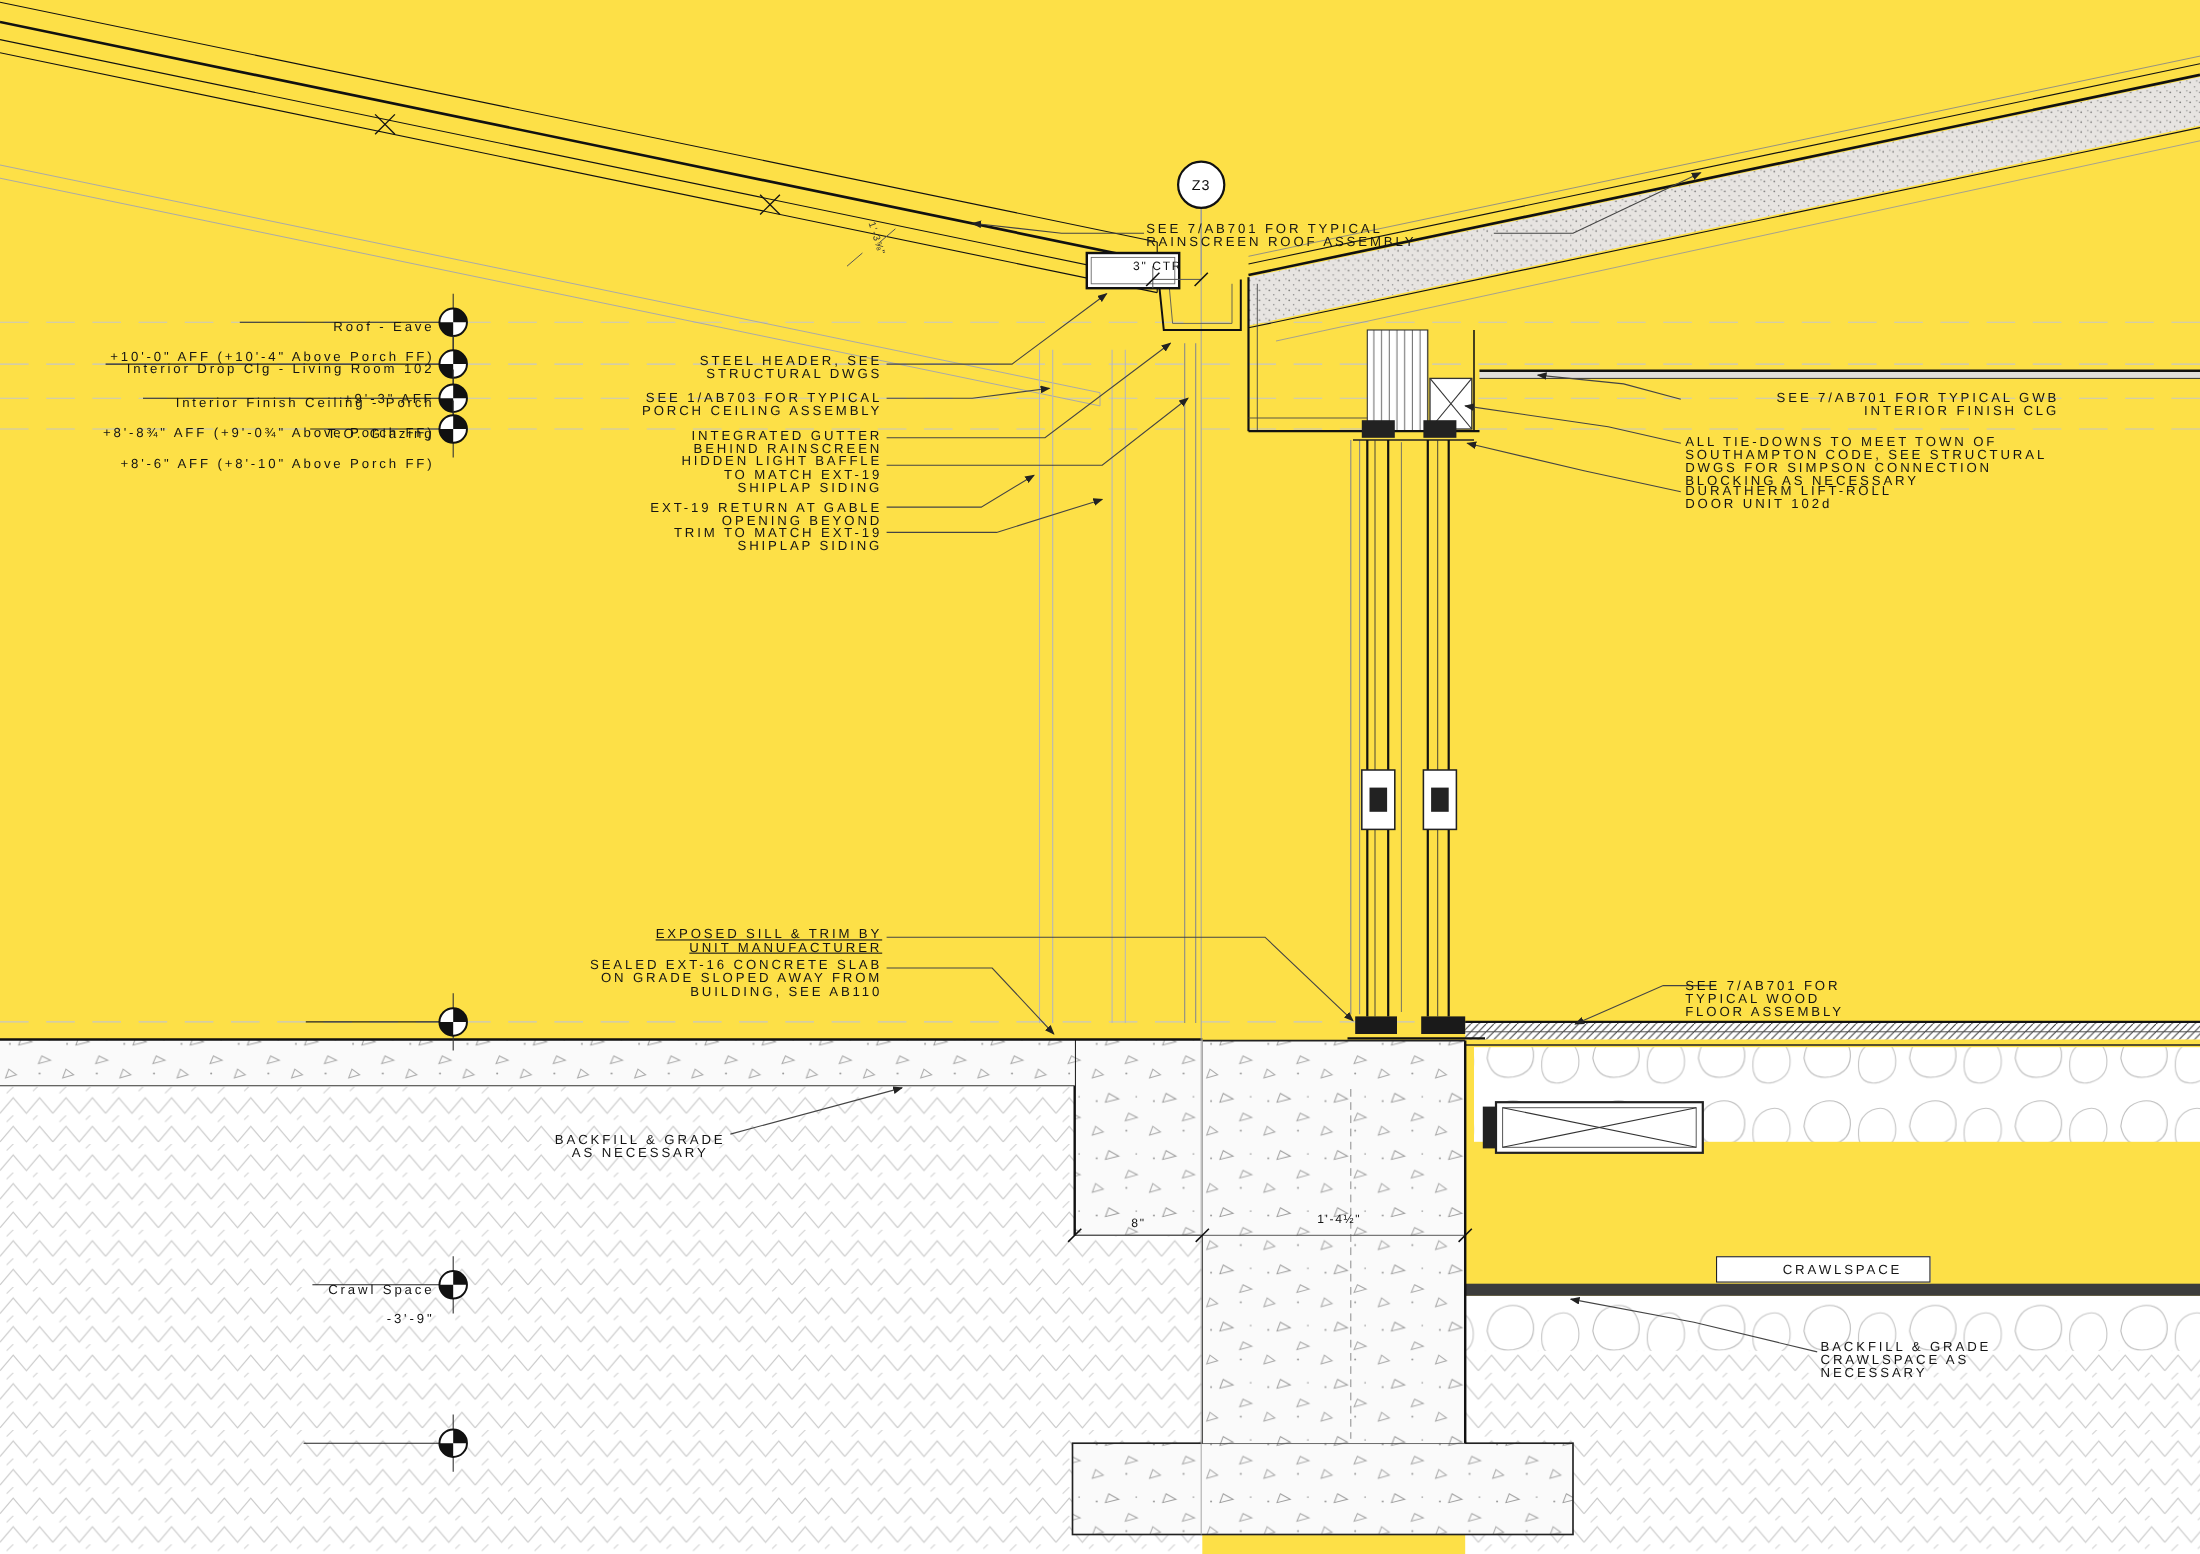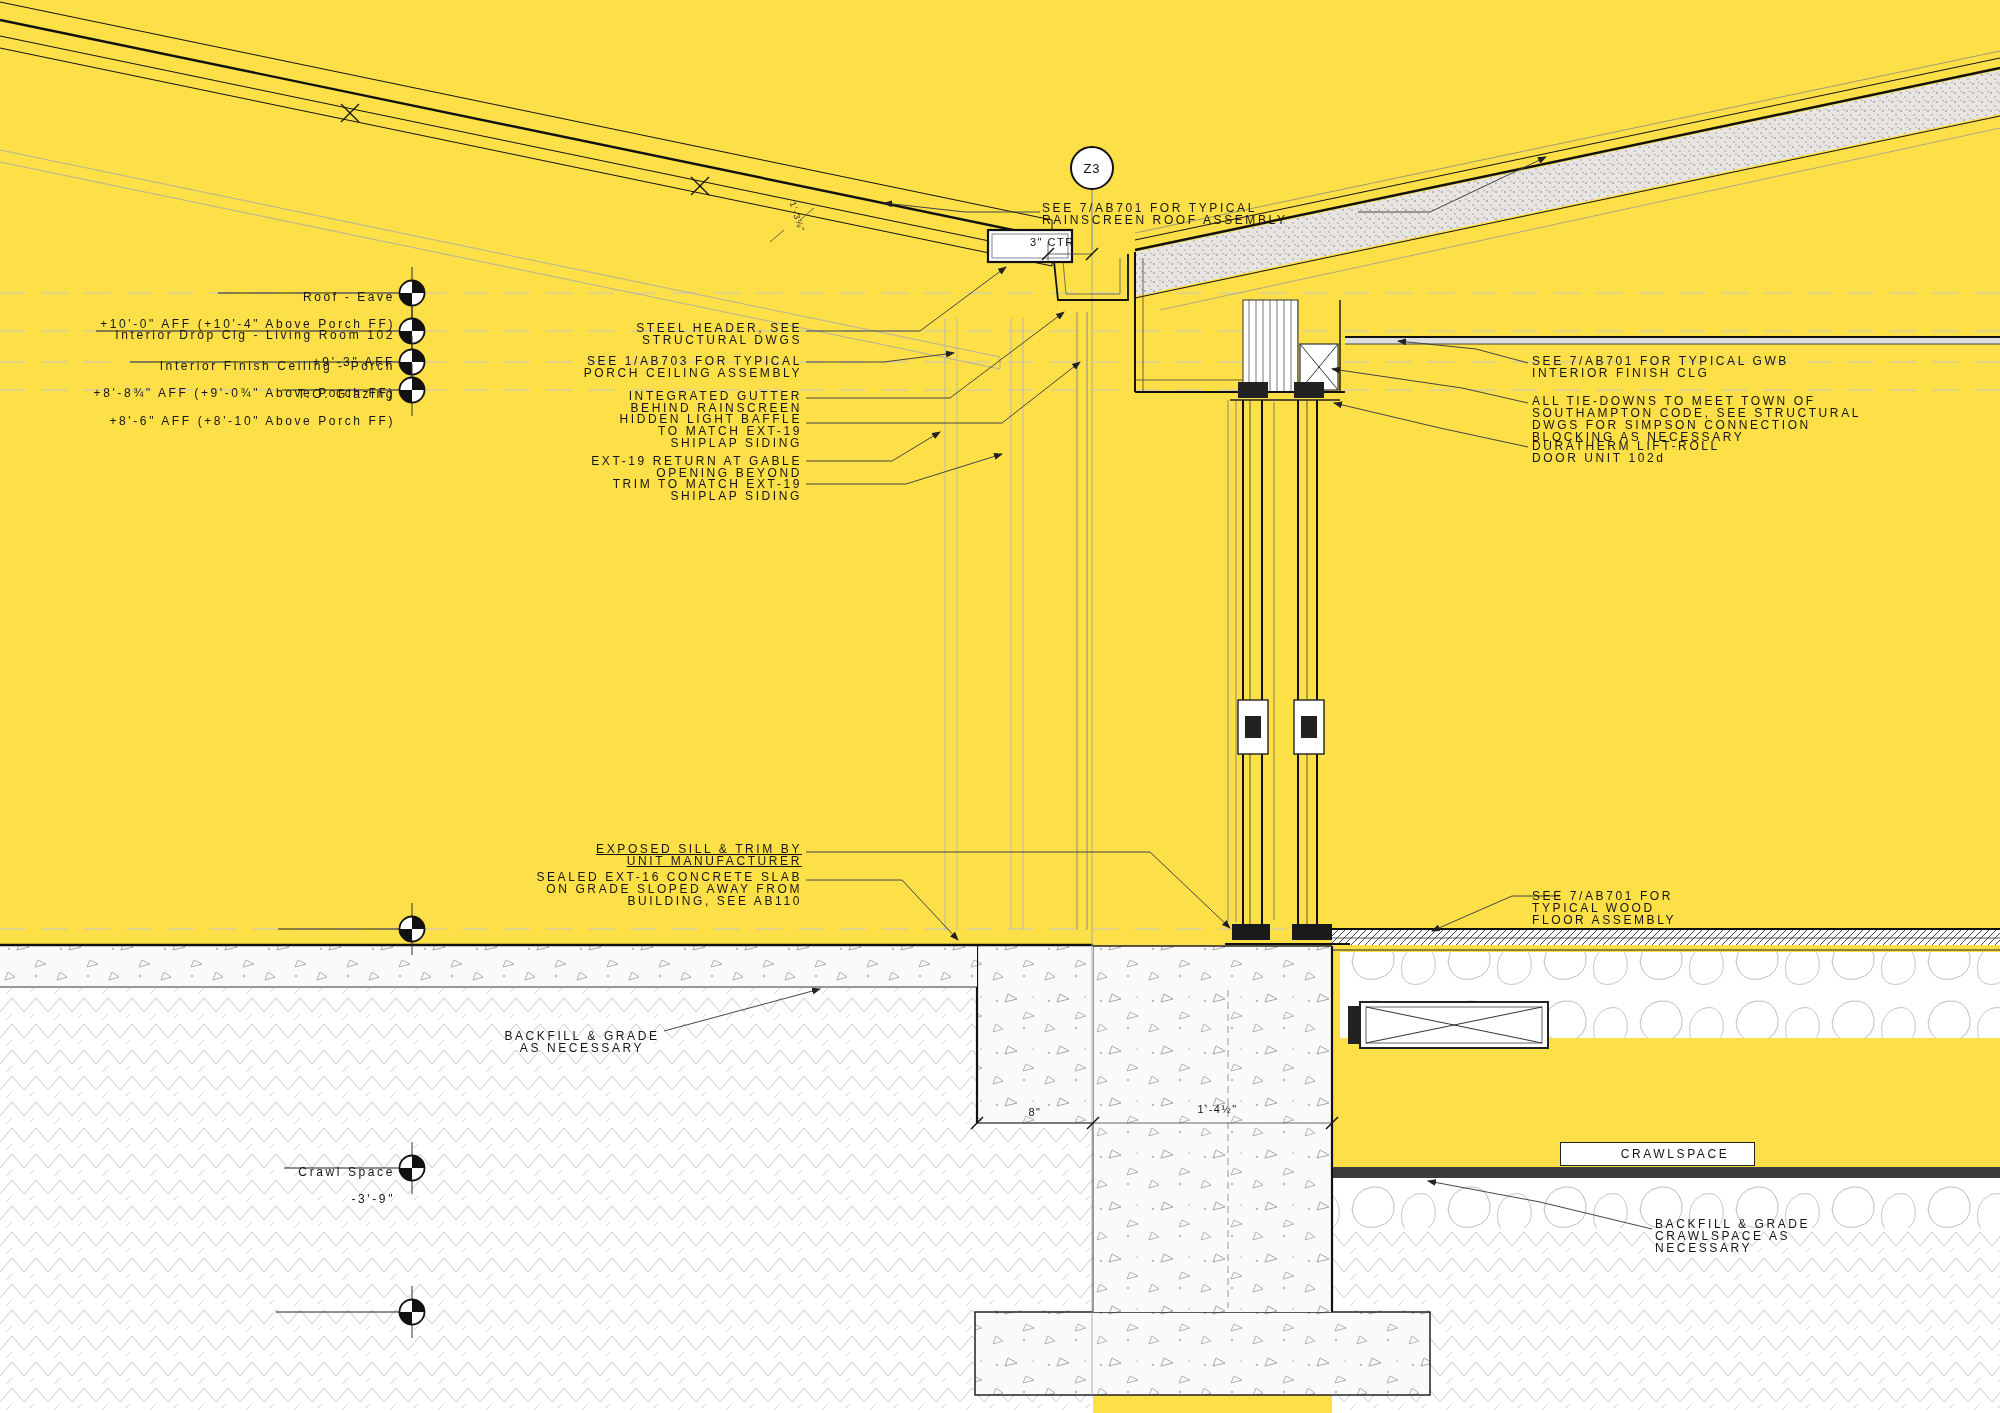--- a/index.html
+++ b/index.html
@@ -355,21 +355,21 @@
 <div class="t r" style="left:440px;top:478px;width:362px;">TRIM TO MATCH EXT-19
 SHIPLAP SIDING</div>
 <div class="t r" style="left:440px;top:843px;width:362px;text-decoration:underline;">EXPOSED SILL &amp; TRIM BY
 UNIT MANUFACTURER</div>
 <div class="t r" style="left:440px;top:871px;width:362px;">SEALED EXT-16 CONCRETE SLAB
 ON GRADE SLOPED AWAY FROM
 BUILDING, SEE AB110</div>
 <div class="t c" style="left:492px;top:1030px;width:180px;">BACKFILL &amp; GRADE
 AS NECESSARY</div>
 
-<div class="t" style="left:1532px;top:355px;width:340px;">SEE 7/AB701 FOR TYPICAL GWB
+<div class="t" style="left:1532px;top:355px;width:340px;text-align:right;">SEE 7/AB701 FOR TYPICAL GWB
 INTERIOR FINISH CLG</div>
 <div class="t" style="left:1532px;top:395px;width:380px;">ALL TIE-DOWNS TO MEET TOWN OF
 SOUTHAMPTON CODE, SEE STRUCTURAL
 DWGS FOR SIMPSON CONNECTION
 BLOCKING AS NECESSARY</div>
 <div class="t" style="left:1532px;top:440px;width:300px;">DURATHERM LIFT-ROLL
 DOOR UNIT 102d</div>
 <div class="t" style="left:1532px;top:890px;width:240px;">SEE 7/AB701 FOR
 TYPICAL WOOD
 FLOOR ASSEMBLY</div>

